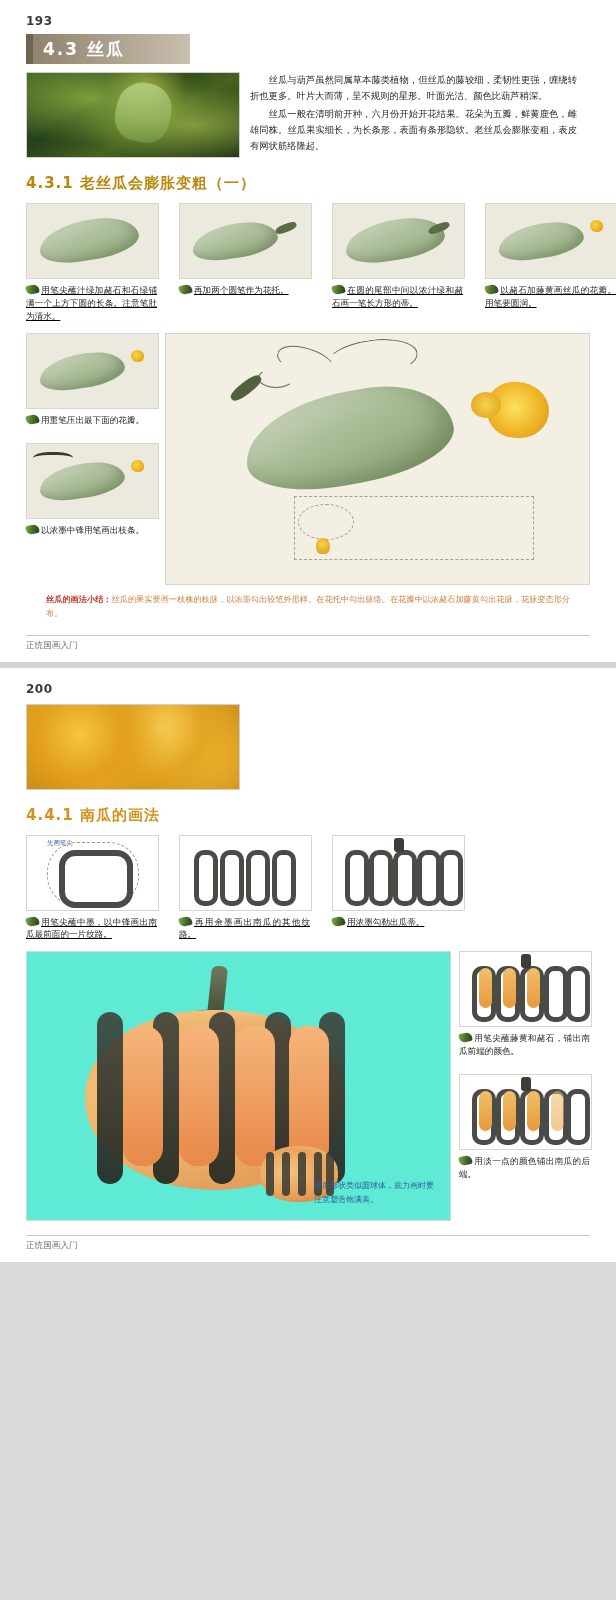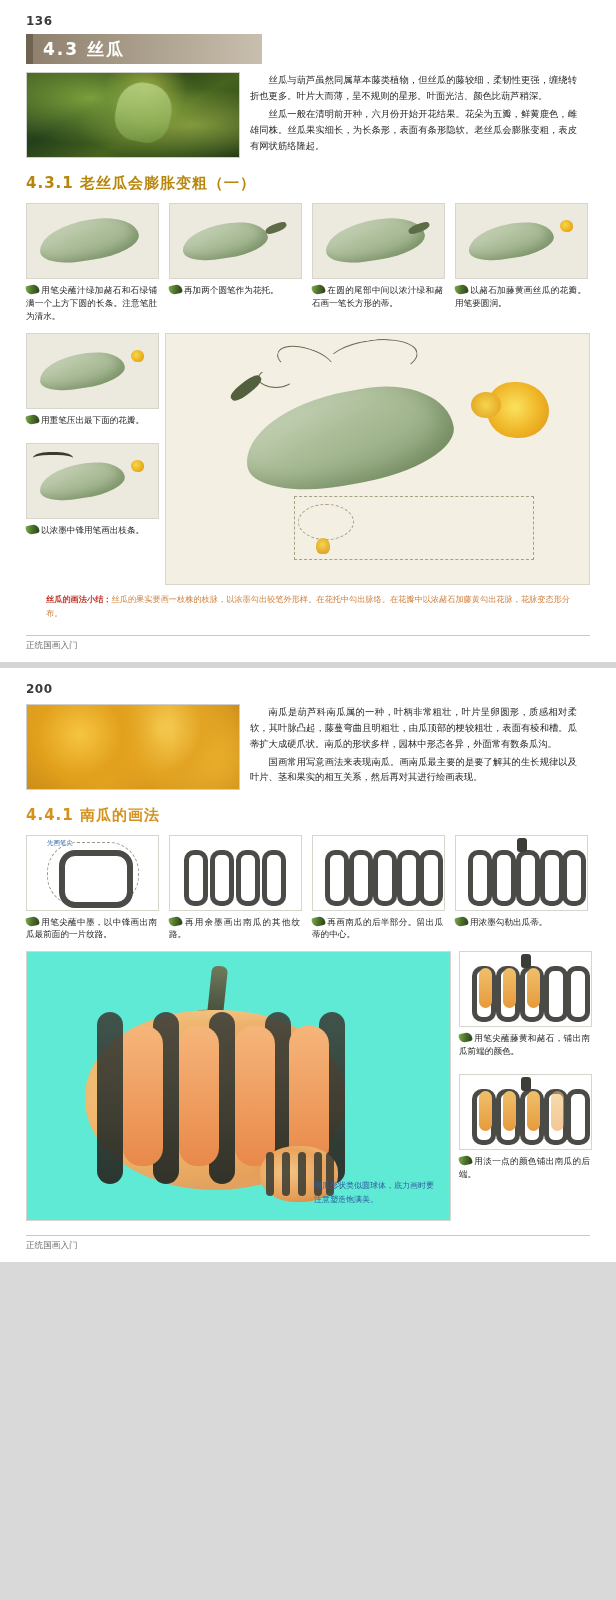--- a/index.html
+++ b/index.html
@@ -26,21 +26,21 @@
   
   .page-num {
     font-size: 12px;
     font-weight: bold;
     color: #3a3a3a;
     letter-spacing: 0.5px;
     margin-bottom: 6px;
   }
   
   .banner {
-    width: 236px;
+    width: 164px;
     height: 30px;
     background: linear-gradient(to right, #8d7f6b, #c9bfae);
     display: flex;
     align-items: center;
     position: relative;
   }
   .banner .bar {
     width: 7px;
     height: 30px;
     background: #6f6352;
@@ -109,21 +109,22 @@
     color: #b8860b;
     font-size: 15px;
     font-weight: bold;
     margin: 16px 0 10px 0;
     letter-spacing: 1px;
   }
   .sub-head.orange { color: #d4921d; }
   
   .step-row {
     display: flex;
-    gap: 12px;
+    gap: 22px;
+    text-decoration: underline;
   }
   .step {
     width: 131px;
     flex: 0 0 131px;
   }
   .step-img {
     width: 131px;
     height: 74px;
     border: 1px solid #d8d5cc;
     background: #eceade;
@@ -442,21 +443,21 @@
     width: 131px;
     flex: 0 0 131px;
     margin-left: 8px;
   }
   .mt10 { margin-top: 16px; }
 </style>
 </head>
 <body>
 
 <div class="page">
-  <div class="page-num">136</div>
+  <div class="page-num">193</div>
 
   <div class="banner">
     <div class="bar"></div>
     <div class="banner-title">4.3 丝瓜</div>
   </div>
 
   <div class="intro">
     <div class="intro-photo photo-luffa"></div>
     <div class="intro-text">
       <p>丝瓜与葫芦虽然同属草本藤类植物，但丝瓜的藤较细，柔韧性更强，缠绕转折也更多。叶片大而薄，呈不规则的星形。叶面光洁、颜色比葫芦稍深。</p>
@@ -546,24 +547,20 @@
 
   <div class="footer">正统国画入门</div>
 </div>
 
 <div class="page">
   <div class="page-num">200</div>
 
 
   <div class="intro">
     <div class="intro-photo photo-pumpkin"></div>
-    <div class="intro-text">
-      <p>南瓜是葫芦科南瓜属的一种，叶柄非常粗壮，叶片呈卵圆形，质感相对柔软，其叶脉凸起，藤蔓弯曲且明粗壮，由瓜顶部的梗较粗壮，表面有棱和槽。瓜蒂扩大成硬爪状。南瓜的形状多样，园林中形态各异，外面常有数条瓜沟。</p>
-      <p>国画常用写意画法来表现南瓜。画南瓜最主要的是要了解其的生长规律以及叶片、茎和果实的相互关系，然后再对其进行绘画表现。</p>
-    </div>
   </div>
 
   <div class="sub-head orange">4.4.1 南瓜的画法</div>
 
   <div class="step-row">
     <div class="step">
       <div class="pk-step-img">
         <div style="position:absolute;left:20px;top:3px;font-size:6.5px;color:#2f5f9e;">先画笔尖</div>
         <div class="pk-dash"></div>
         <div class="pk-outline"></div>
@@ -580,34 +577,20 @@
           <div class="rib" style="left:32px;"></div>
           <div class="rib" style="left:58px;"></div>
           <div class="rib" style="left:84px;"></div>
         </div>
       </div>
       <div class="step-cap">
         <span class="brush-icon"></span><span>再用余墨画出南瓜的其他纹路。</span>
       </div>
     </div>
 
-    <div class="step">
-      <div class="pk-step-img">
-        <div class="pk-ribs">
-          <div class="rib" style="left:4px;"></div>
-          <div class="rib" style="left:28px;"></div>
-          <div class="rib" style="left:52px;"></div>
-          <div class="rib" style="left:76px;"></div>
-          <div class="rib" style="left:98px;"></div>
-        </div>
-      </div>
-      <div class="step-cap">
-        <span class="brush-icon"></span><span>再画南瓜的后半部分。留出瓜蒂的中心。</span>
-      </div>
-    </div>
 
     <div class="step">
       <div class="pk-step-img">
         <div class="pk-ribs">
           <div class="rib" style="left:4px;"></div>
           <div class="rib" style="left:28px;"></div>
           <div class="rib" style="left:52px;"></div>
           <div class="rib" style="left:76px;"></div>
           <div class="rib" style="left:98px;"></div>
         </div>

